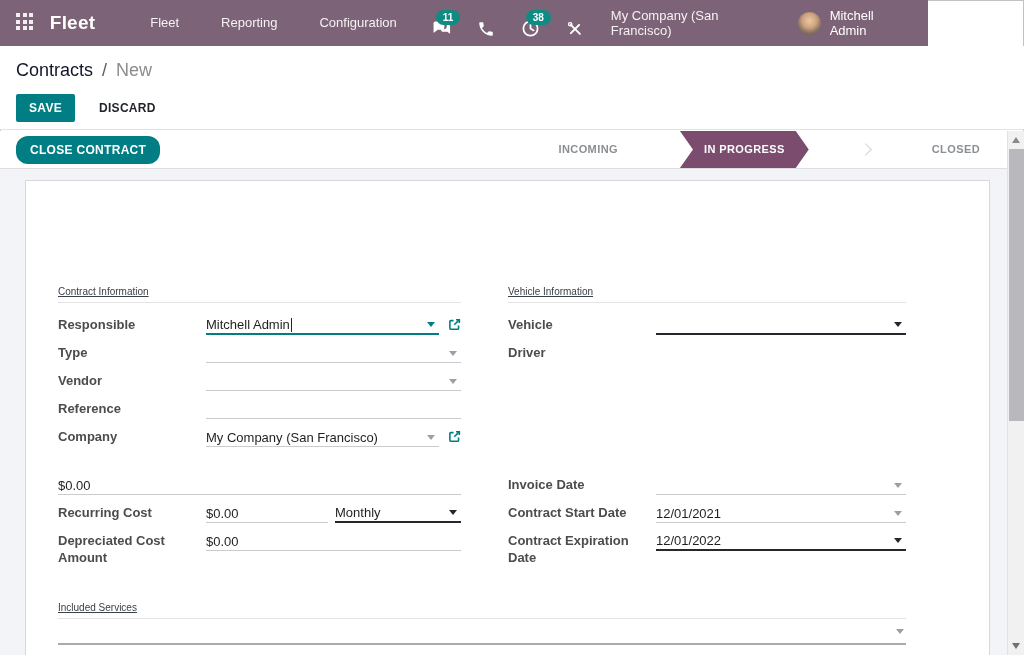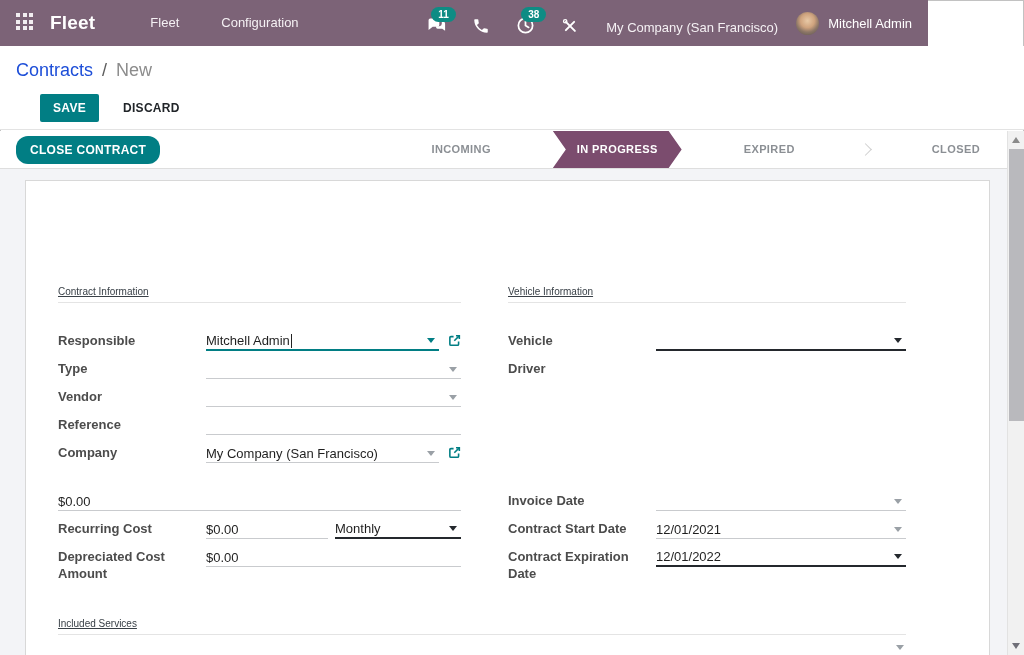--- a/index.html
+++ b/index.html
@@ -38,24 +38,24 @@
     background:radial-gradient(circle at 50% 38%, #e8c9a6 0%, #cfa37e 38%, #8d7767 62%, #564e4c 100%);
   }
   .user-name { font-size:13px; margin-left:9px; color:#fff; }
 
   
   .control-panel {
     position:absolute; top:46px; left:0; width:1024px; height:84px;
     background:#fff; border-bottom:1px solid #e3e3e3; padding:14px 16px 0;
   }
   .breadcrumb { font-size:18px; }
-  .bc-link { color:#1d4ed8; cursor:pointer; }
+  .bc-link { color:#0f172a; cursor:pointer; }
   .bc-sep { color:#5c5c5c; margin:0 4px; }
   .bc-current { color:#8c8c8c; }
-  .buttons-row { margin-top:13px; display:flex; align-items:center;margin-left:24px; }
+  .buttons-row { margin-top:13px; display:flex; align-items:center; }
   .btn-primary {
     background:#017e84; color:#fff; border:none; font-size:12px; font-weight:bold;
     letter-spacing:.3px; padding:7px 13px; border-radius:2px; cursor:pointer;
     font-family:"Liberation Sans", sans-serif;
   }
   .btn-flat {
     background:none; border:none; color:#212529; font-size:12px; font-weight:bold;
     letter-spacing:.3px; margin-left:15px; padding:7px 9px; cursor:pointer;
     font-family:"Liberation Sans", sans-serif;
   }
@@ -92,21 +92,21 @@
   .sheet {
     position:absolute; left:25px; top:11px; width:965px; height:520px;
     background:#fff; border:1px solid #d8d8d8;
   }
   .sheet-inner { position:absolute; left:32px; top:105px; width:848px; }
   .columns { display:flex; }
   .col-left { width:403px; }
   .col-right { width:398px; margin-left:47px; }
   .section-header { font-size:10px; color:#394047; padding-bottom:5px;
     border-bottom:1px solid #e4e4e4;text-decoration:underline; }
-  .rows { margin-top:25px; }
+  .rows { margin-top:9px; }
   .frow { display:flex; min-height:28px; }
   .flabel { width:148px; flex:none; font-size:13px; font-weight:bold; color:#4c4c4c;
     padding-top:4px; line-height:17px; padding-right:10px; }
   .fwrap { flex:1; display:flex; align-items:flex-start; }
   .field {
     flex:1; height:23px; font-size:13px; color:#1f1f1f; padding-top:4px;
     border-bottom:1px solid #c9cbce; display:flex; align-items:center; cursor:text;
     position:relative;
   }
   .field.noline { border-bottom:none; }
@@ -153,20 +153,21 @@
       <span></span>
       <span></span>
       <span></span>
       <span></span>
       <span></span>
       <span></span>
   </div>
   <div class="brand">Fleet</div>
   <nav class="nav-menus">
     <div class="nav-menu">Fleet</div>
+    <div class="nav-menu">Reporting</div>
     <div class="nav-menu">Configuration</div>
   </nav>
   <div class="nav-right">
     <div class="nav-icon">
       <svg width="20" height="19" viewBox="0 0 24 23" fill="#fff">
         <path d="M3 3h11a2 2 0 0 1 2 2v6a2 2 0 0 1-2 2H8l-5 4V5a2 2 0 0 1 2-2z"></path>
         <path d="M17 7h4a2 2 0 0 1 2 2v9l-3.5-2.6H14a2 2 0 0 1-2-2v-1h4a3 3 0 0 0 3-3V7z"></path>
       </svg>
       <span class="badge">11</span>
     </div>
@@ -207,21 +208,20 @@
     <button class="btn-primary">SAVE</button>
     <button class="btn-flat">DISCARD</button>
   </div>
 </section>
 
 <section class="statusbar">
   <button class="btn-close-contract">CLOSE CONTRACT</button>
   <div class="stages">
     <div class="stage">INCOMING</div>
     <div class="stage active">IN PROGRESS</div>
-    <div class="stage">EXPIRED</div>
     <div class="stage-sep"></div>
     <div class="stage">CLOSED</div>
   </div>
 </section>
 
 <section class="content">
   <div class="sheet">
     <div class="sheet-inner">
       <div class="columns">
 

